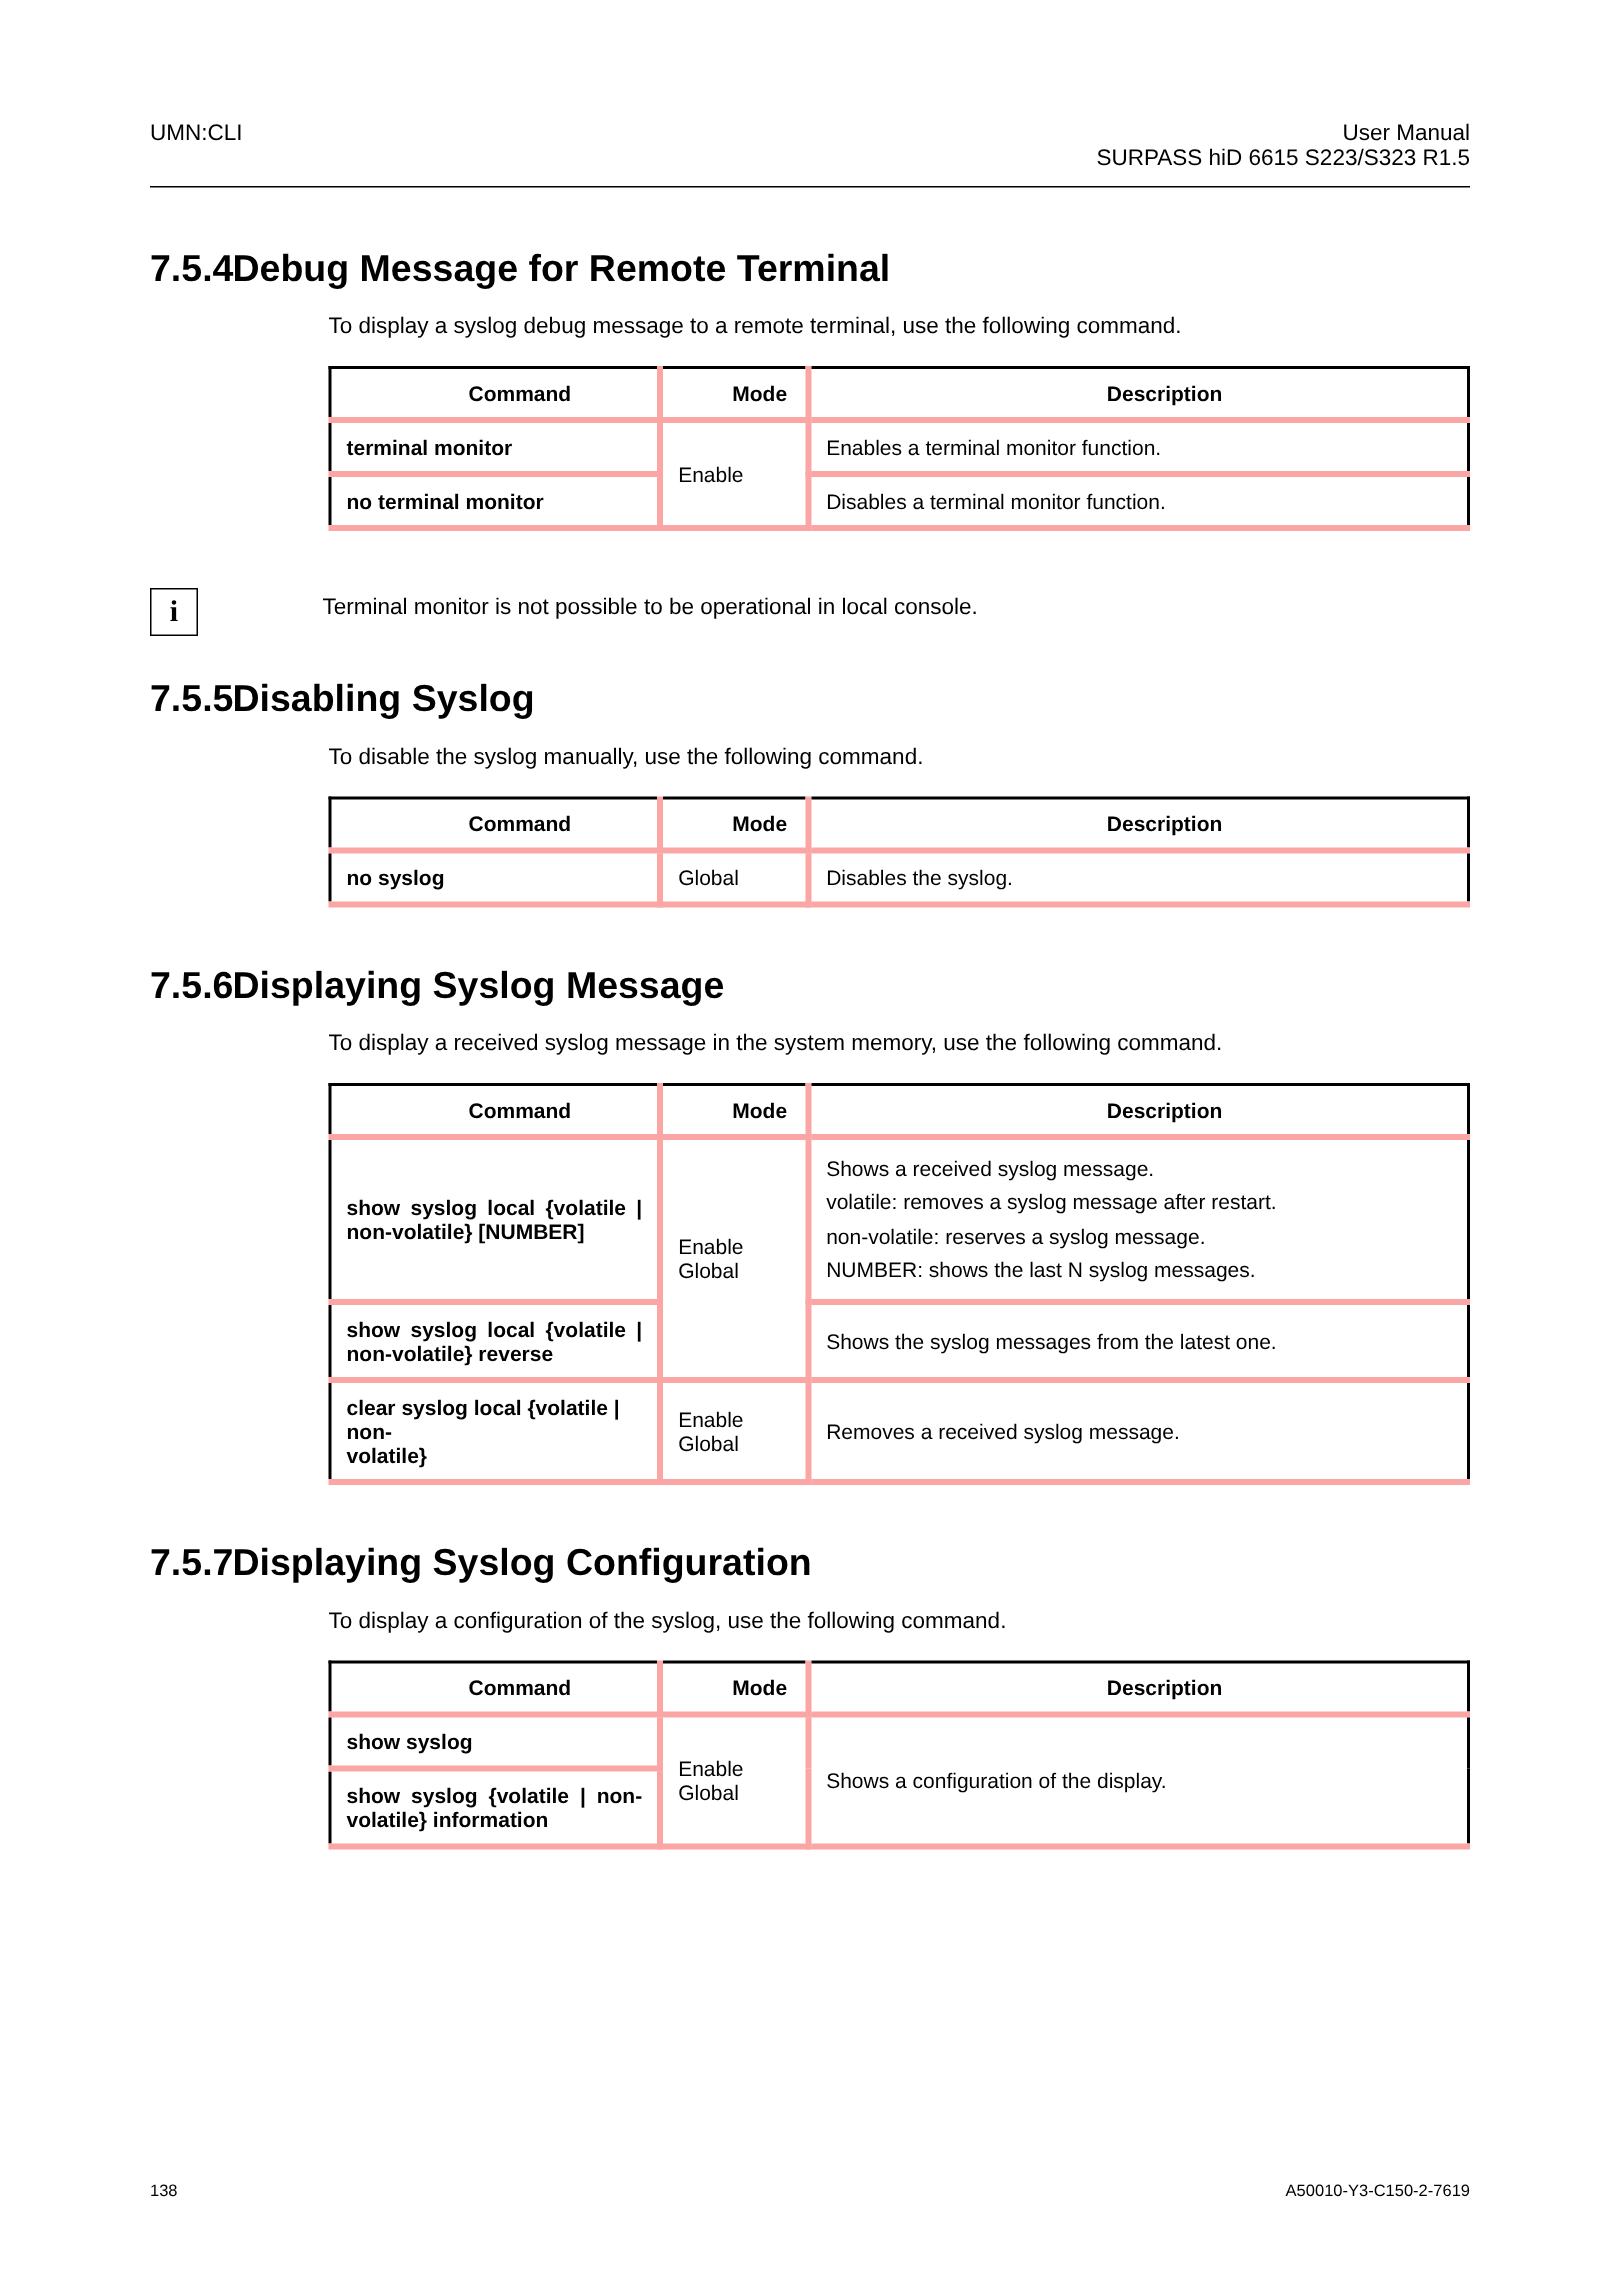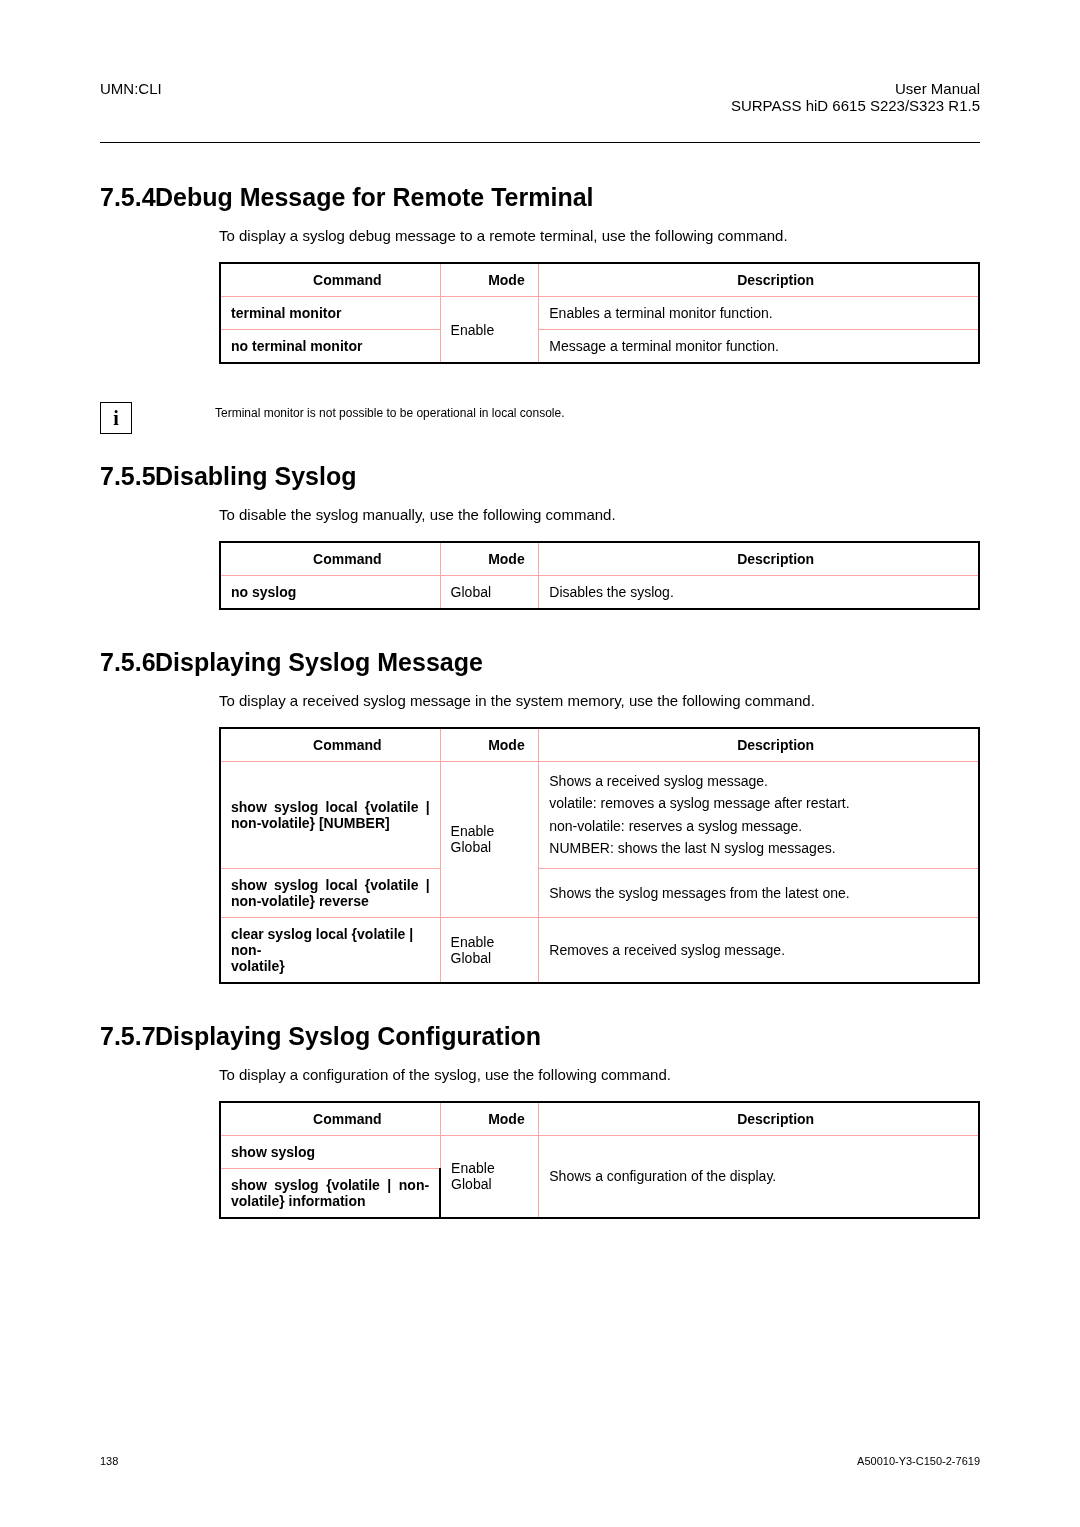--- a/index.html
+++ b/index.html
@@ -13,21 +13,21 @@
     }
     .page {
       padding: 80px 100px 60px 100px;
       position: relative;
       height: 100%;
     }
     .header {
       display: flex;
       justify-content: space-between;
       font-size: 15px;
-      padding-bottom: 28px;
+      padding-bottom: 10px;
       border-bottom: 1px solid #000;
       margin-bottom: 40px;
     }
     .header-right { text-align: right; }
     .section { margin-bottom: 38px; padding-left: 55px; }
     .section-heading {
       font-weight: bold;
       font-size: 25px;
       margin-bottom: 15px;
       margin-left: -55px;
@@ -39,21 +39,21 @@
       padding-left: 64px;
     }
     .cmdtable {
       border-collapse: collapse;
       width: 100%;
       margin-left: 64px;
       width: calc(100% - 64px);
       font-size: 14px;
     }
     .cmdtable th, .cmdtable td {
-      border: 1px solid #fca5a5;
+      border: 4px solid #fca5a5;
       padding: 8px 10px;
       vertical-align: middle;
       text-align: left;
     }
     .cmdtable thead tr { border-top: 2px solid #000; }
     .cmdtable tbody { border-bottom: 2px solid #000; }
     .cmdtable th { font-weight: bold; text-align: center; padding-left: 44px; }
     .cmdtable th:first-child, .cmdtable td:first-child { border-left: 2px solid #000; }
     .cmdtable th:last-child, .cmdtable td:last-child { border-right: 2px solid #000; }
     .cmdtable thead th { border-top: 2px solid #000; }
@@ -68,21 +68,21 @@
       width: 32px; height: 32px;
       border: 1.5px solid #000;
       display: flex; align-items: center; justify-content: center;
       font-family: Georgia, serif;
       font-weight: bold;
       font-size: 20px;
       margin-left: 0px;
       margin-right: 28px;
       flex-shrink: 0;
     }
-    .info-text { font-size: 12px; padding-top: 4px; padding-left: 55px; }
+    .info-text { font-size: 15px; padding-top: 4px; padding-left: 55px; }
     .footer {
       position: absolute;
       bottom: 60px;
       left: 100px; right: 100px;
       display: flex;
       justify-content: space-between;
       font-size: 11px;
     }
   </style>
 </head>
@@ -112,21 +112,21 @@
         </tr>
       </thead>
       <tbody>
         <tr>
           <td class="col-cmd">terminal monitor</td>
           <td rowspan="2" class="modecell">Enable</td>
           <td class="desccell">Enables a terminal monitor function.</td>
         </tr>
         <tr>
           <td class="col-cmd">no terminal monitor</td>
-          <td class="desccell">Message a terminal monitor function.</td>
+          <td class="desccell">Disables a terminal monitor function.</td>
         </tr>
       </tbody>
     </table>
   </div>
 
   <div class="info-row">
     <div class="info-icon">i</div>
     <div class="info-text">Terminal monitor is not possible to be operational in local console.</div>
   </div>
 

